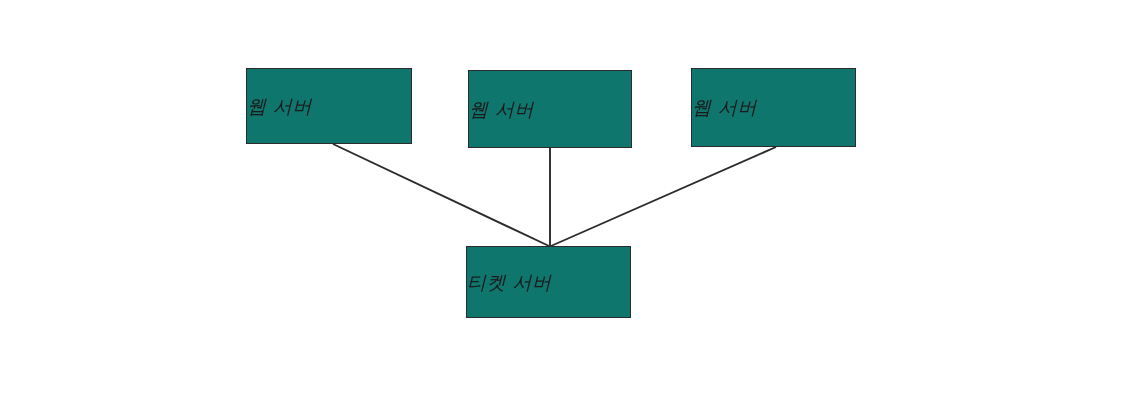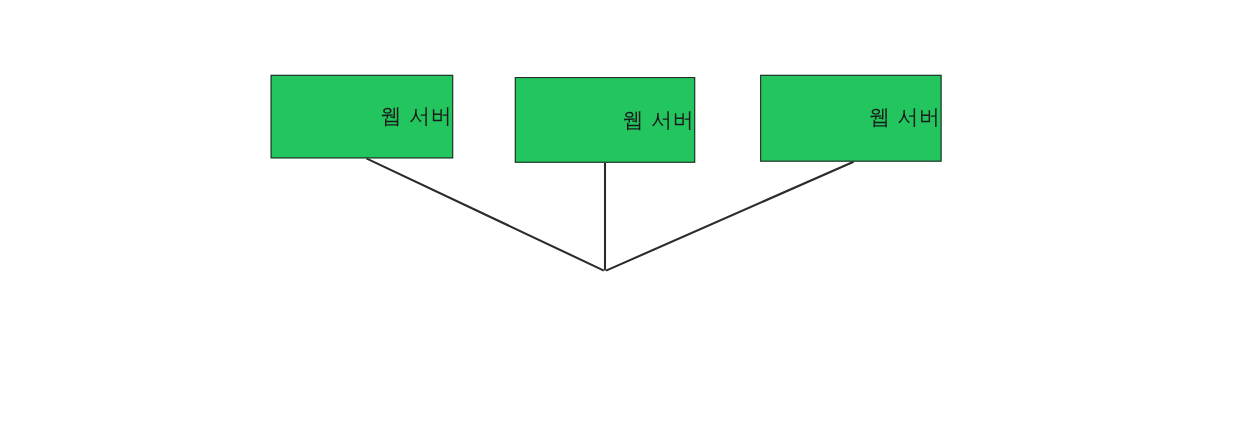--- a/index.html
+++ b/index.html
@@ -18,26 +18,27 @@
   .edge-layer {
     position: absolute;
     left: 0;
     top: 0;
     width: 1144px;
     height: 402px;
   }
   .node {
     position: absolute;
     box-sizing: border-box;
-    background: #22c55e;
+    background: #0f766e;
     border: 1.6px solid #2b2b2b;
     display: flex;
     align-items: center;
-    justify-content: flex-end;
+    justify-content: flex-start;
     z-index: 2;
+    font-style: italic;
   }
   .node-label {
     font-size: 19px;
     line-height: 1;
     color: #1a1a1a;
     letter-spacing: 0.5px;
     white-space: nowrap;
     font-weight: 400;
   }
   #web-server-1 { left: 246px; top: 68px;  width: 166px; height: 76px; }
@@ -61,14 +62,17 @@
   </div>
 
   <div class="node" id="web-server-2">
     <span class="node-label">웹 서버</span>
   </div>
 
   <div class="node" id="web-server-3">
     <span class="node-label">웹 서버</span>
   </div>
 
+  <div class="node" id="ticket-server">
+    <span class="node-label">티켓 서버</span>
+  </div>
 
 </div>
 
 </body></html>

